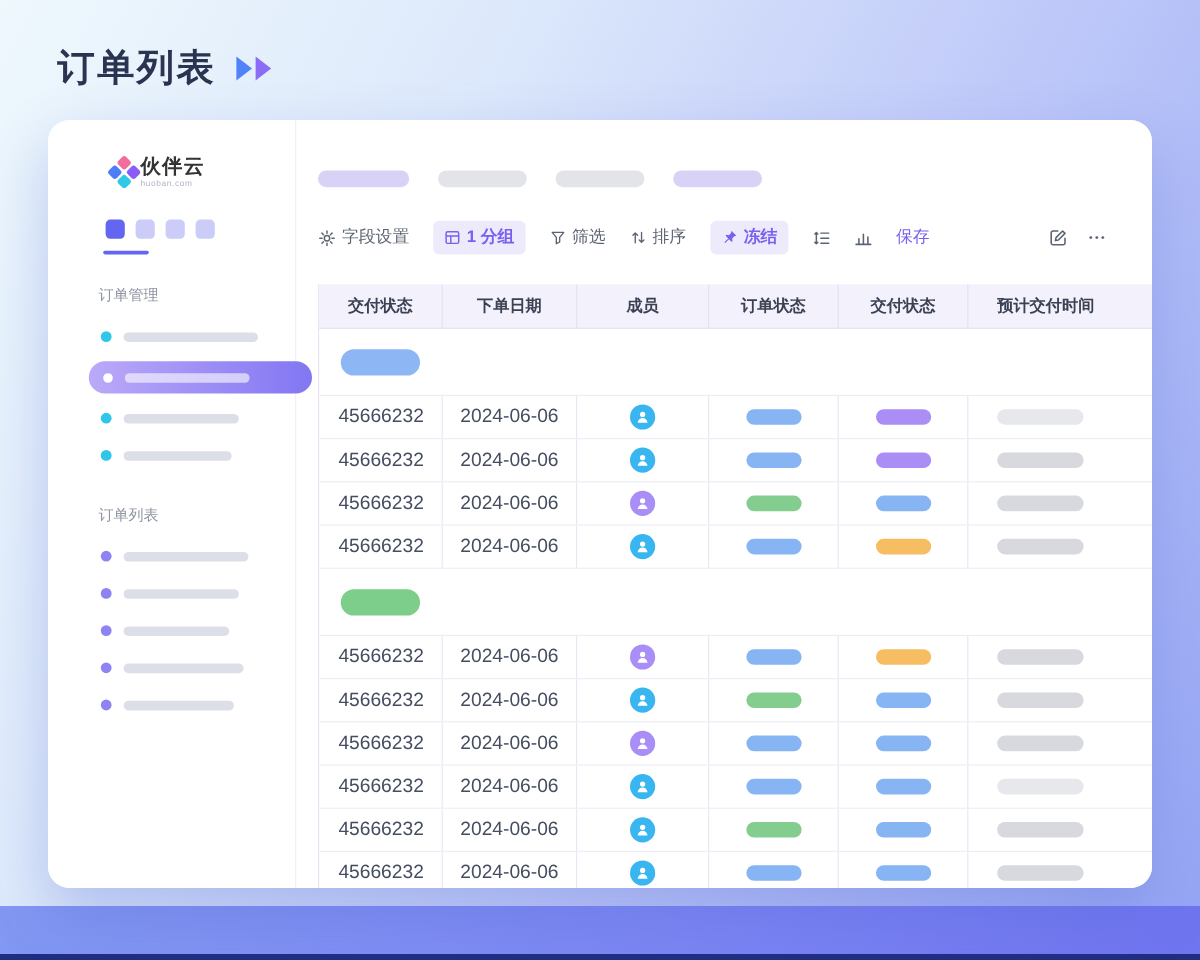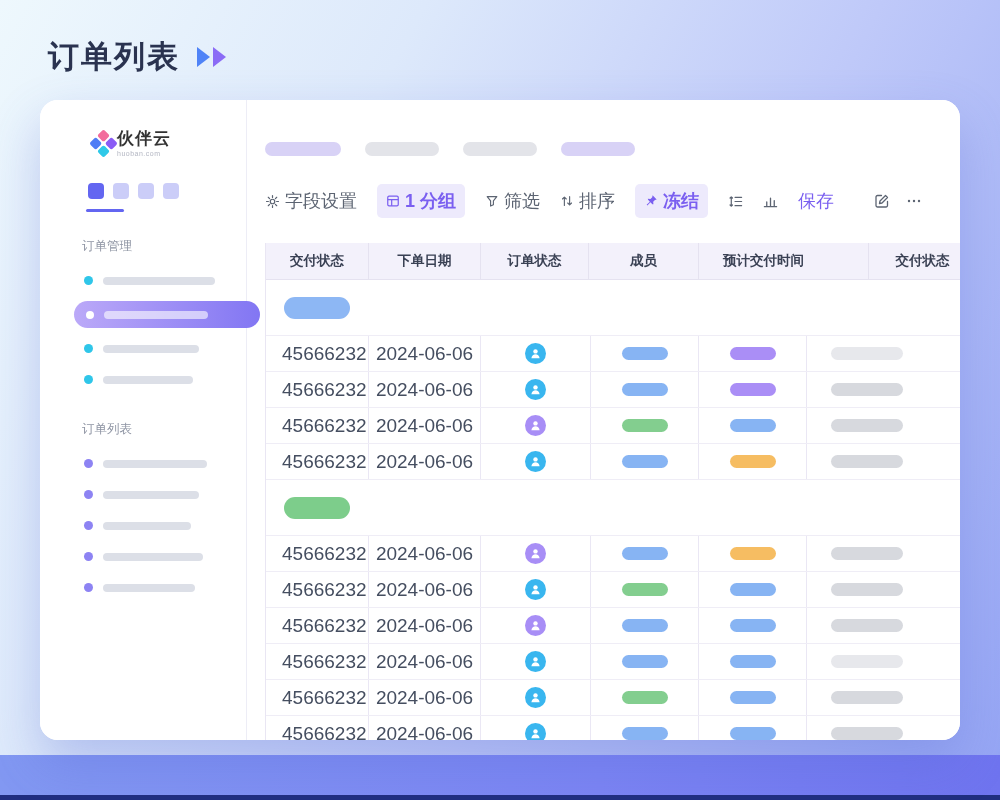--- a/index.html
+++ b/index.html
@@ -35,35 +35,35 @@
   .side-item.selected .side-bar{background:rgba(255,255,255,.6);}
 
   
   .content{flex:1;position:relative;padding-left:18px;overflow:hidden;background:#fff;}
   .skeleton-row{display:flex;gap:24px;margin-top:42px;}
   .sk{height:14px;border-radius:7px;}
   .sk.lavender{background:#d8d2f6;}
   .sk.gray{background:#e3e4e9;}
 
   .toolbar{display:flex;align-items:center;gap:20px;margin-top:28px;padding-right:38px;
-    font-size:18px;color:#5c6472;}
+    font-size:14px;color:#5c6472;}
   .tool{display:flex;align-items:center;gap:5px;cursor:pointer;white-space:nowrap;}
   .tool.chip{background:#edeafc;color:#7a5ff0;padding:5px 9px;border-radius:5px;font-weight:600;}
   .tool.save{color:#7a5ff0;font-weight:400;}
   .toolbar-right{margin-left:auto;display:flex;gap:16px;align-items:center;}
 
   
   .table{margin-top:25px;border-left:1px solid #e9e6f3;width:712px;}
   .t-head{display:flex;background:#f3f1fb;border-bottom:1px solid #e5e2f0;}
   .t-hc{height:36px;display:flex;align-items:center;justify-content:center;font-size:13.5px;
     font-weight:600;color:#3a4154;border-right:1px solid #e5e2f0;flex:0 0 auto;cursor:pointer;}
   .g-row{height:56px;display:flex;align-items:center;padding-left:18px;border-bottom:1px solid #efedf6;cursor:pointer;}
   .g-pill{width:66px;height:22px;border-radius:11px;}
   .t-row{display:flex;border-bottom:1px solid #efedf6;cursor:pointer;}
-  .t-c{height:35px;display:flex;align-items:center;justify-content:center;font-size:19px;
+  .t-c{height:35px;display:flex;align-items:center;justify-content:center;font-size:16px;
     color:#454e60;border-right:1px solid #eae7f4;flex:0 0 auto;}
   .t-c.first{justify-content:flex-start;padding-left:16px;}
   .t-hc.last,.t-c.last{justify-content:flex-start;padding-left:24px;}
   .avatar{width:21px;height:21px;border-radius:50%;display:flex;align-items:center;justify-content:center;overflow:hidden;}
   .pill{height:13px;border-radius:6.5px;display:inline-block;}
   .pill.status{width:46px;}
   .pill.eta{width:72px;}
 </style>
 </head>
 <body>
@@ -222,24 +222,24 @@
                 <circle cx="13" cy="8" r="1.2"></circle>
             </svg>
           </div>
         </div>
       </div>
 
       <div class="table">
         <div class="t-head">
             <div class="t-hc" style="width: 103px;">交付状态</div>
             <div class="t-hc" style="width: 112px;">下单日期</div>
+            <div class="t-hc" style="width: 110px;">成员</div>
             <div class="t-hc" style="width: 108px;">订单状态</div>
-            <div class="t-hc" style="width: 110px;">成员</div>
+            <div class="t-hc" style="width: 108px;">交付状态</div>
             <div class="t-hc last" style="width: 170px;">预计交付时间</div>
-            <div class="t-hc" style="width: 108px;">交付状态</div>
           </div>
         <div>
             <div class="g-row">
               <div class="g-pill" style="background: rgb(141, 183, 244);"></div>
             </div>
             <div class="t-row">
               <div class="t-c first" style="width: 103px;">45666232</div>
               <div class="t-c" style="width: 112px;">2024-06-06</div>
               <div class="t-c" style="width: 110px;">
                 <span class="avatar" style="background: rgb(57, 182, 239);">

